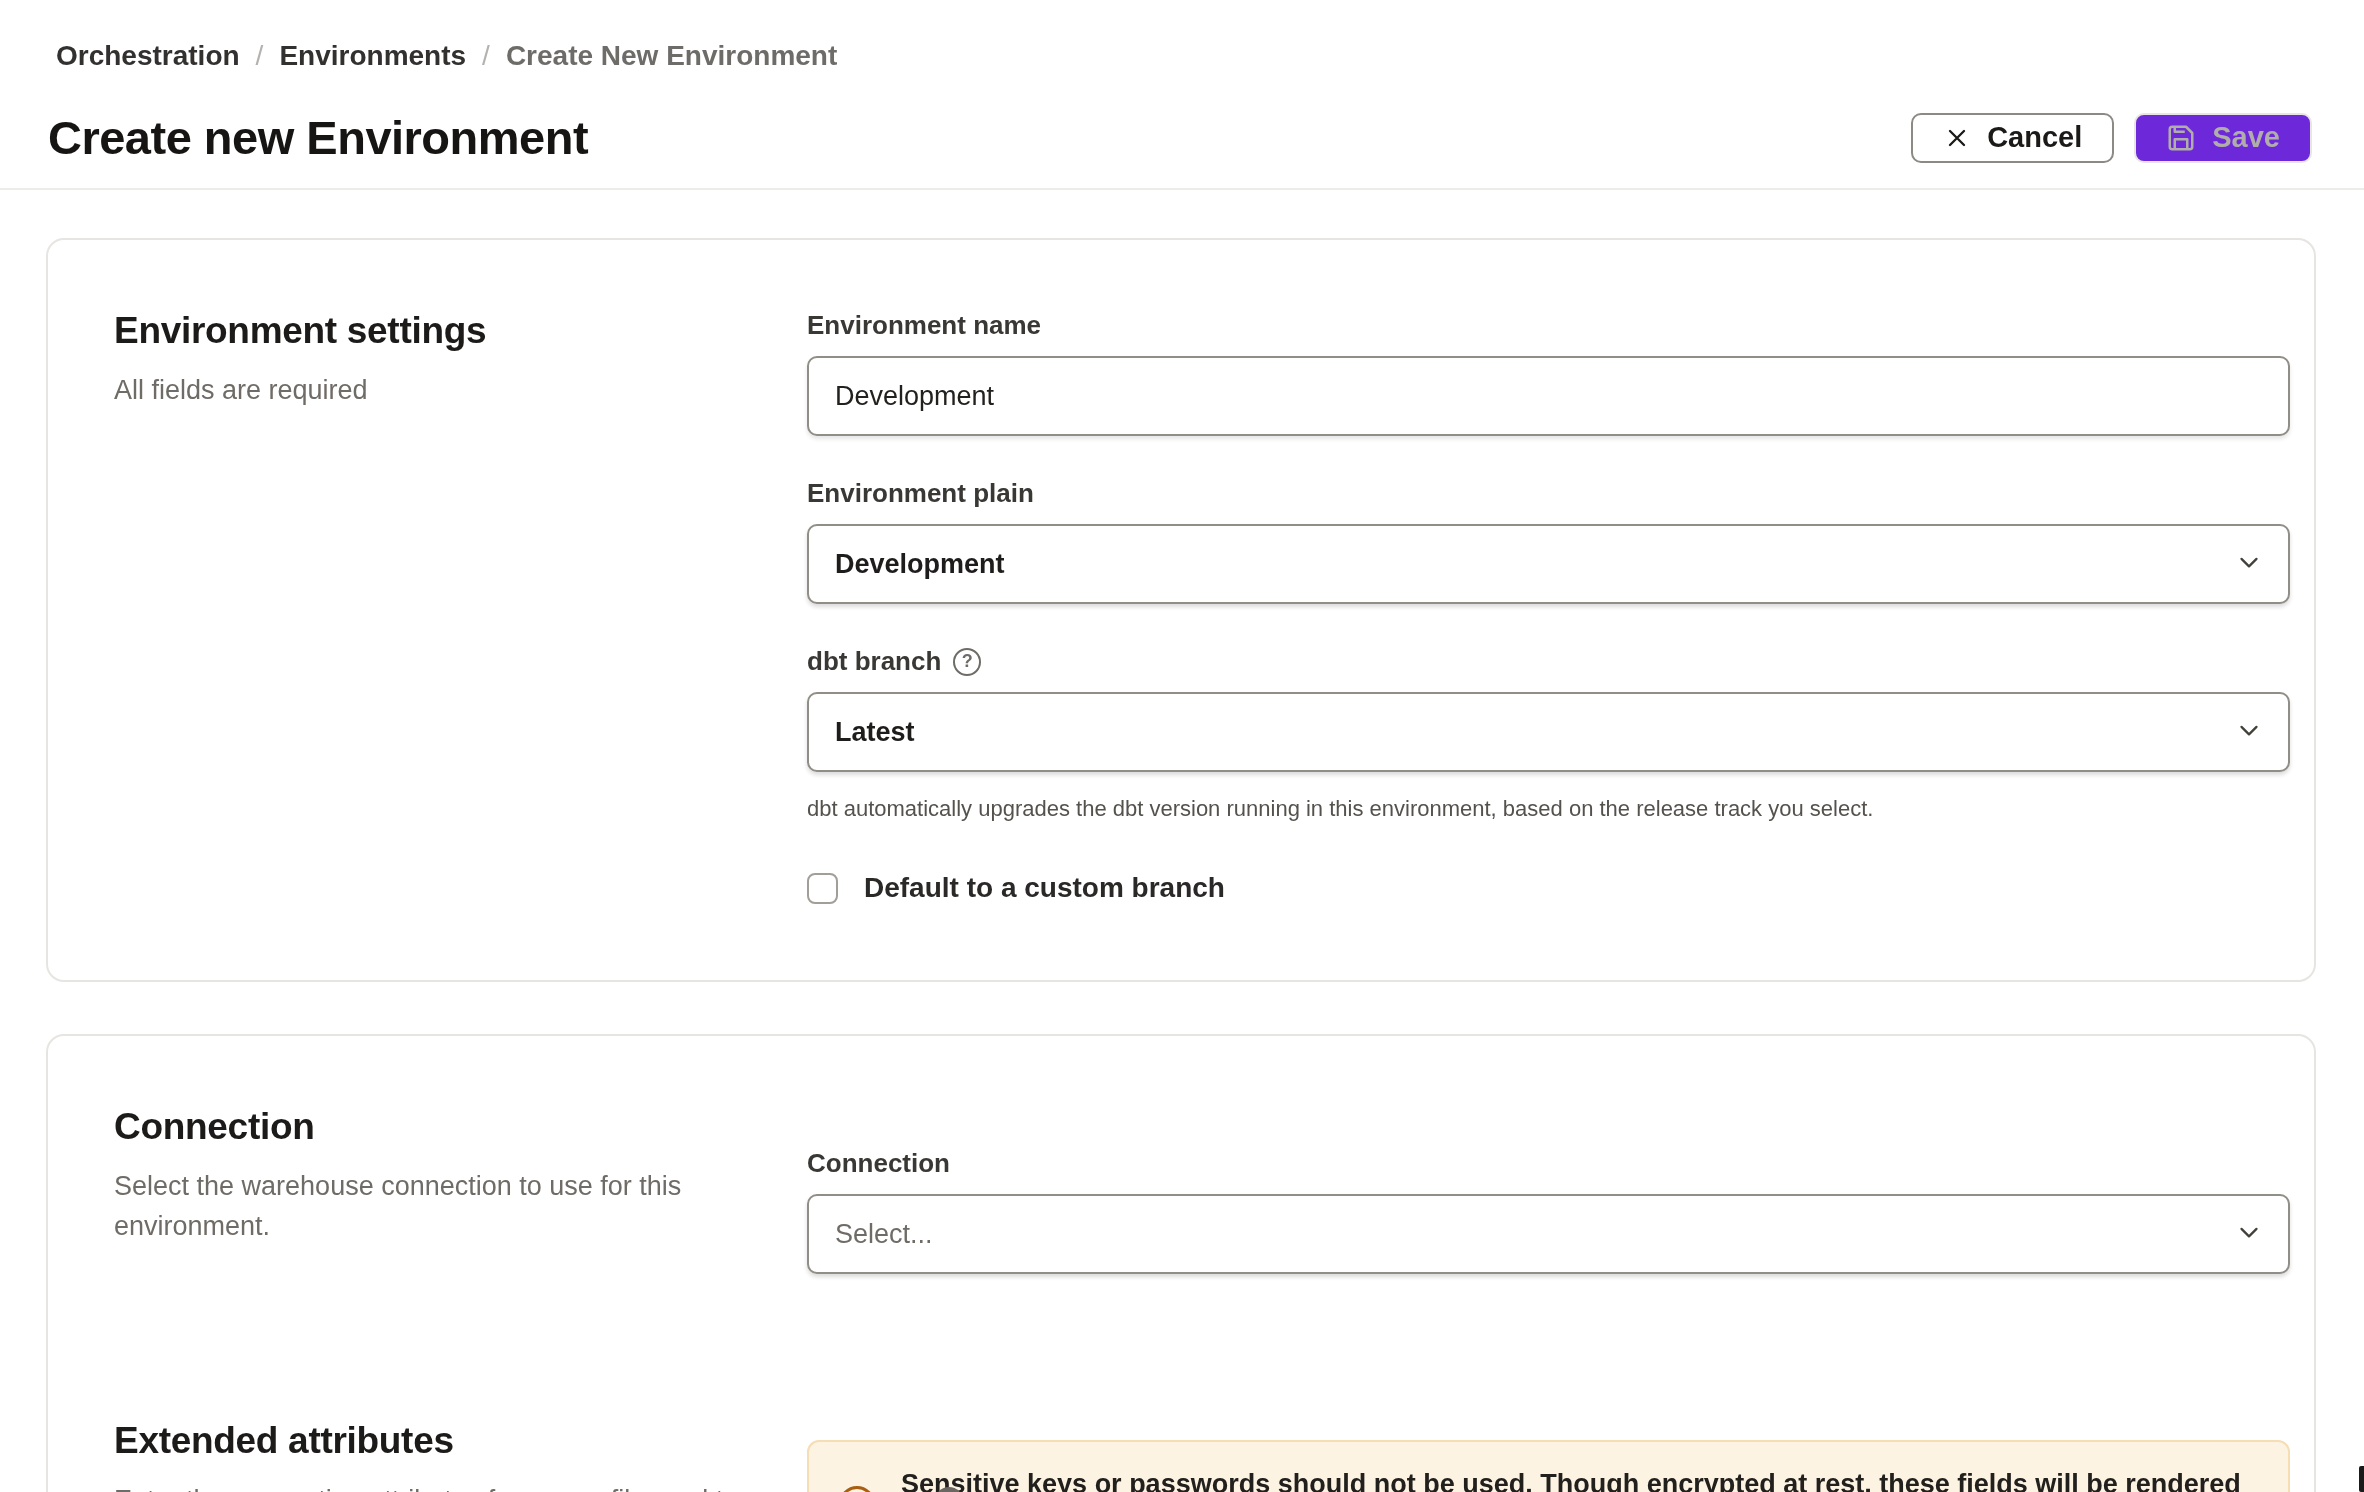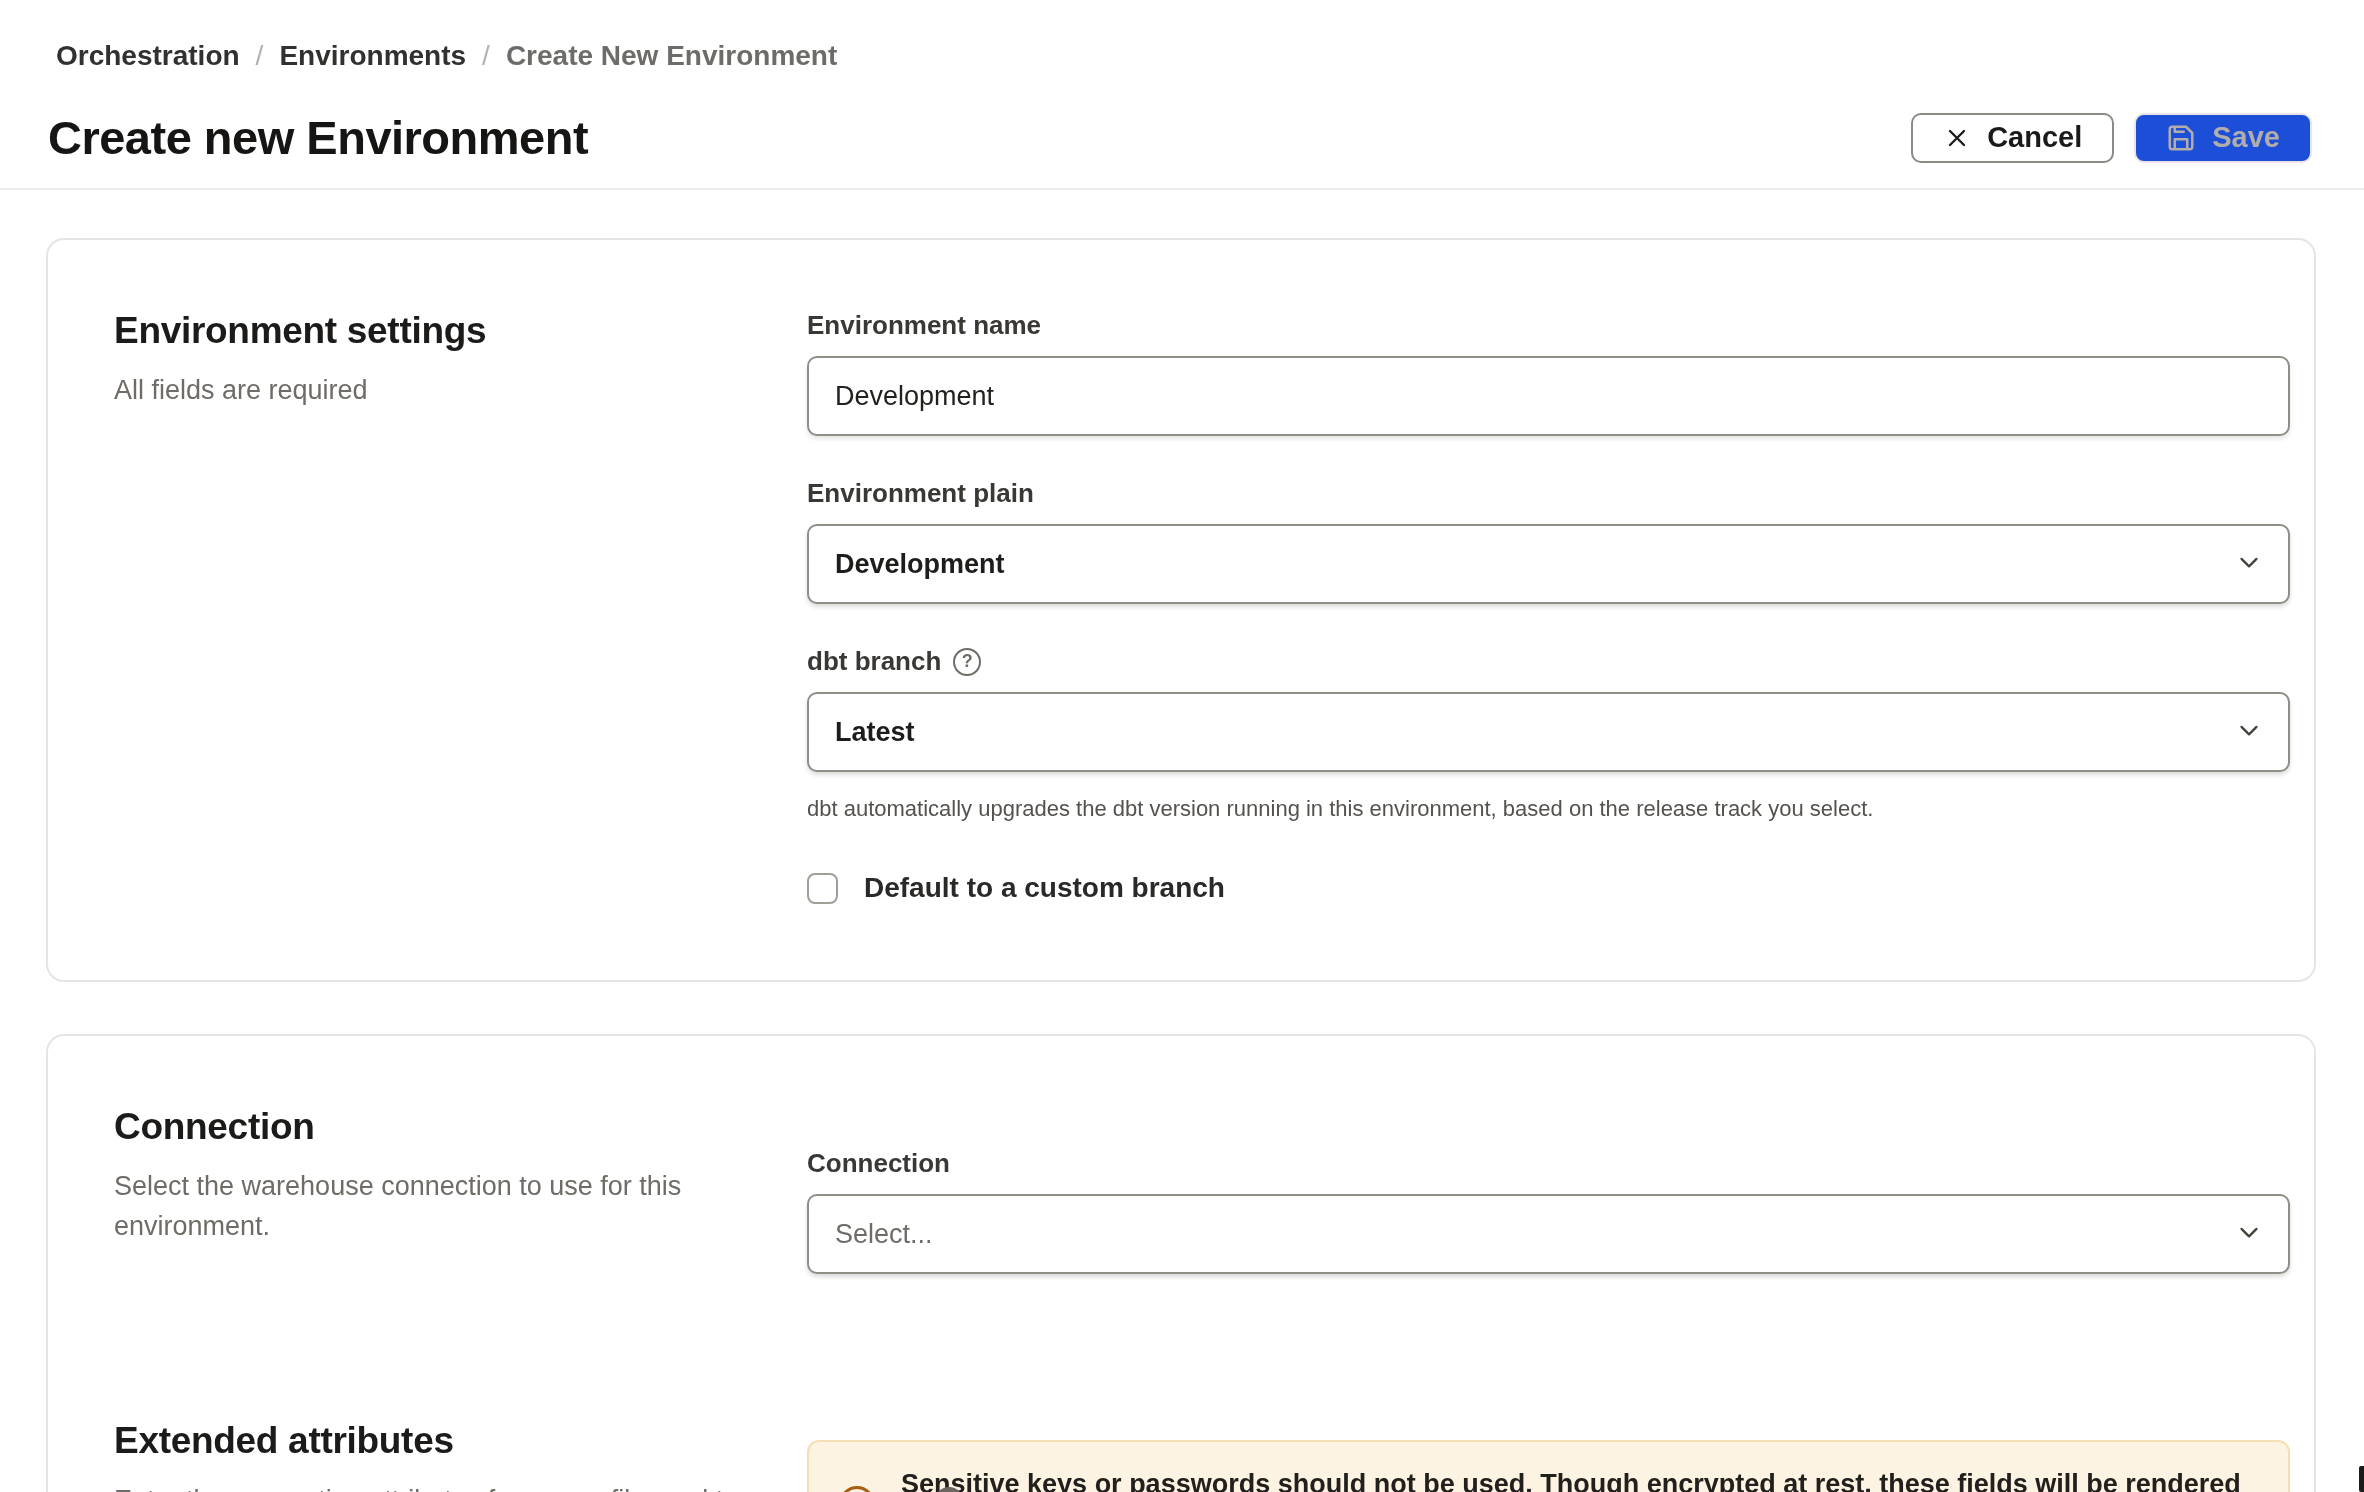--- a/index.html
+++ b/index.html
@@ -21,21 +21,21 @@
   .title-row { display: flex; align-items: center; justify-content: space-between; margin-top: 38px; padding-left: -8px; }
   .page-title { font-size: 47px; font-weight: 700; letter-spacing: -0.5px; color: #161514; margin-left: -8px; }
   .header-actions { display: flex; gap: 20px; }
   .btn {
     display: inline-flex; align-items: center; gap: 16px;
     height: 50px; padding: 0 30px;
     border-radius: 10px; font-size: 29px; font-weight: 600;
     font-family: inherit; cursor: pointer; background: #ffffff;
   }
   .btn-cancel { border: 2px solid #8d8a86; color: #1c1a18; }
-  .btn-save { border: 2px solid #e8e6e4; background: #1d4ed8; color: #b1adaa; cursor: default; }
+  .btn-save { border: 2px solid #e8e6e4; background: #6d28d9; color: #b1adaa; cursor: default; }
   .btn svg { display: block; }
 
   
   .card {
     margin: 0 48px 0 46px;
     border: 2px solid #e7e5e2;
     border-radius: 18px;
     padding: 70px 24px 76px 66px;
     background: #ffffff;
   }

